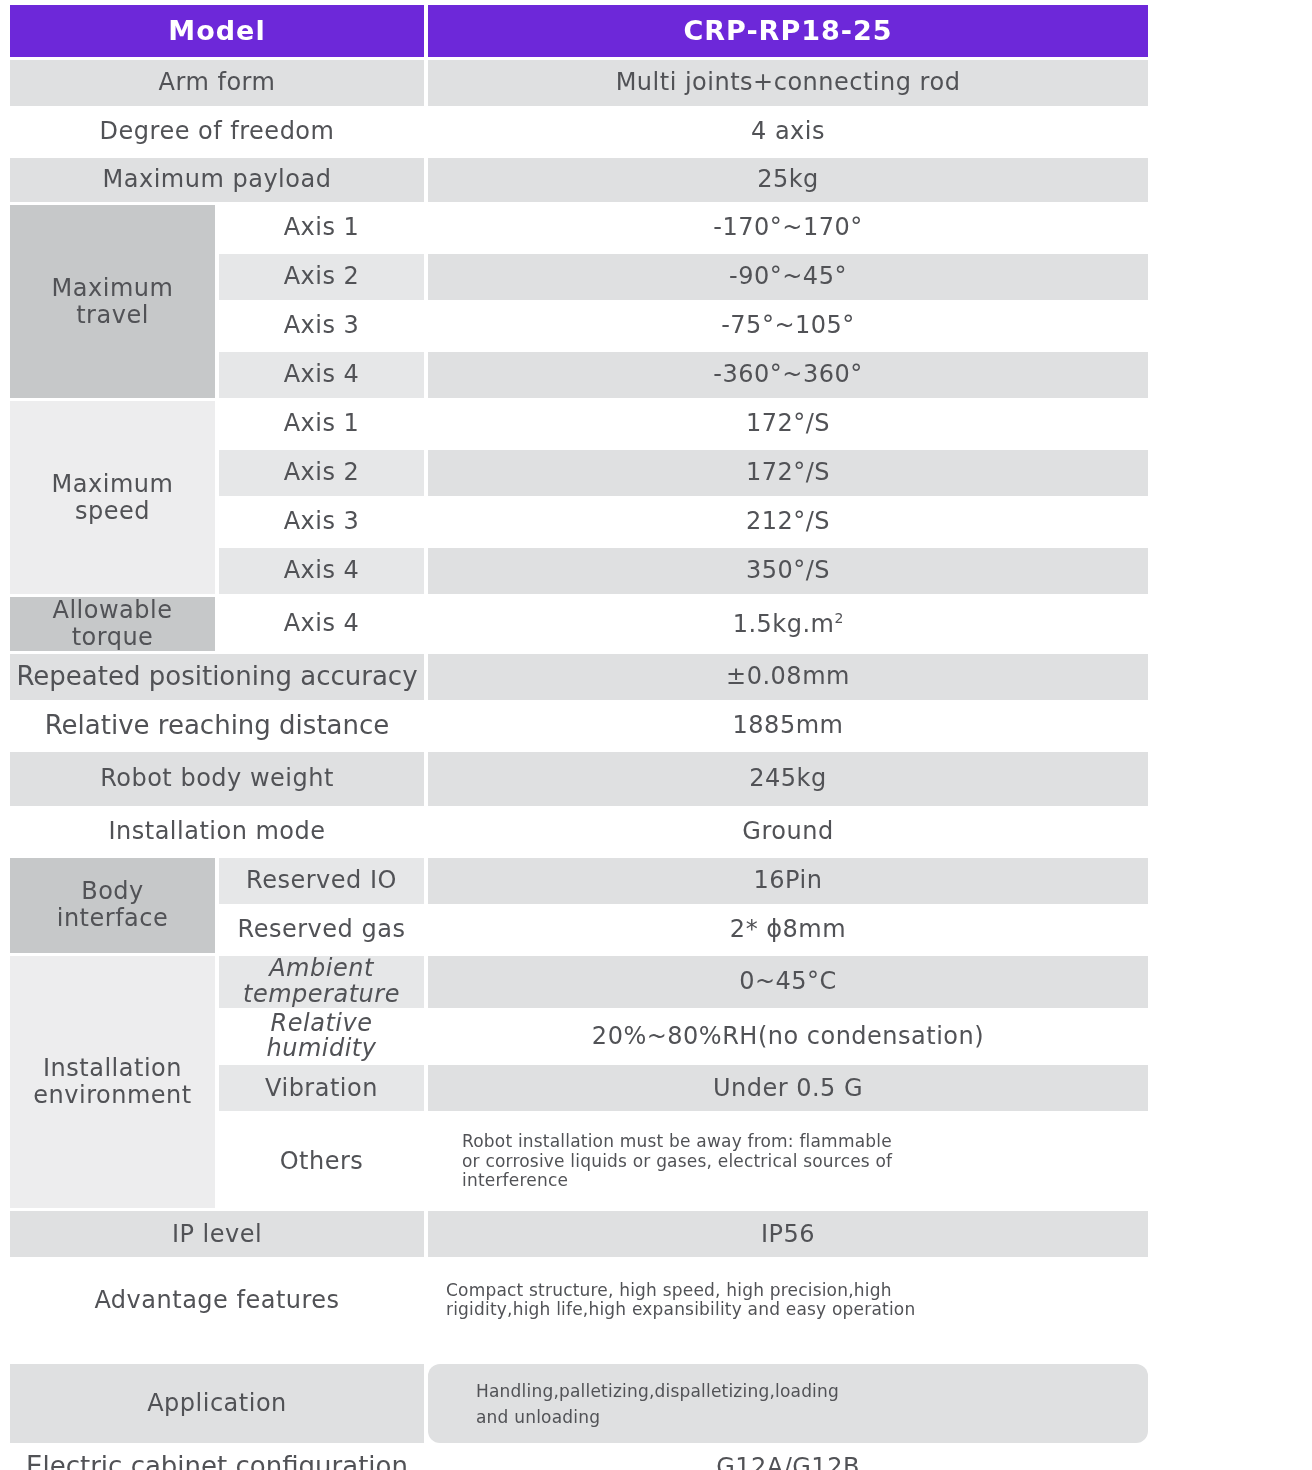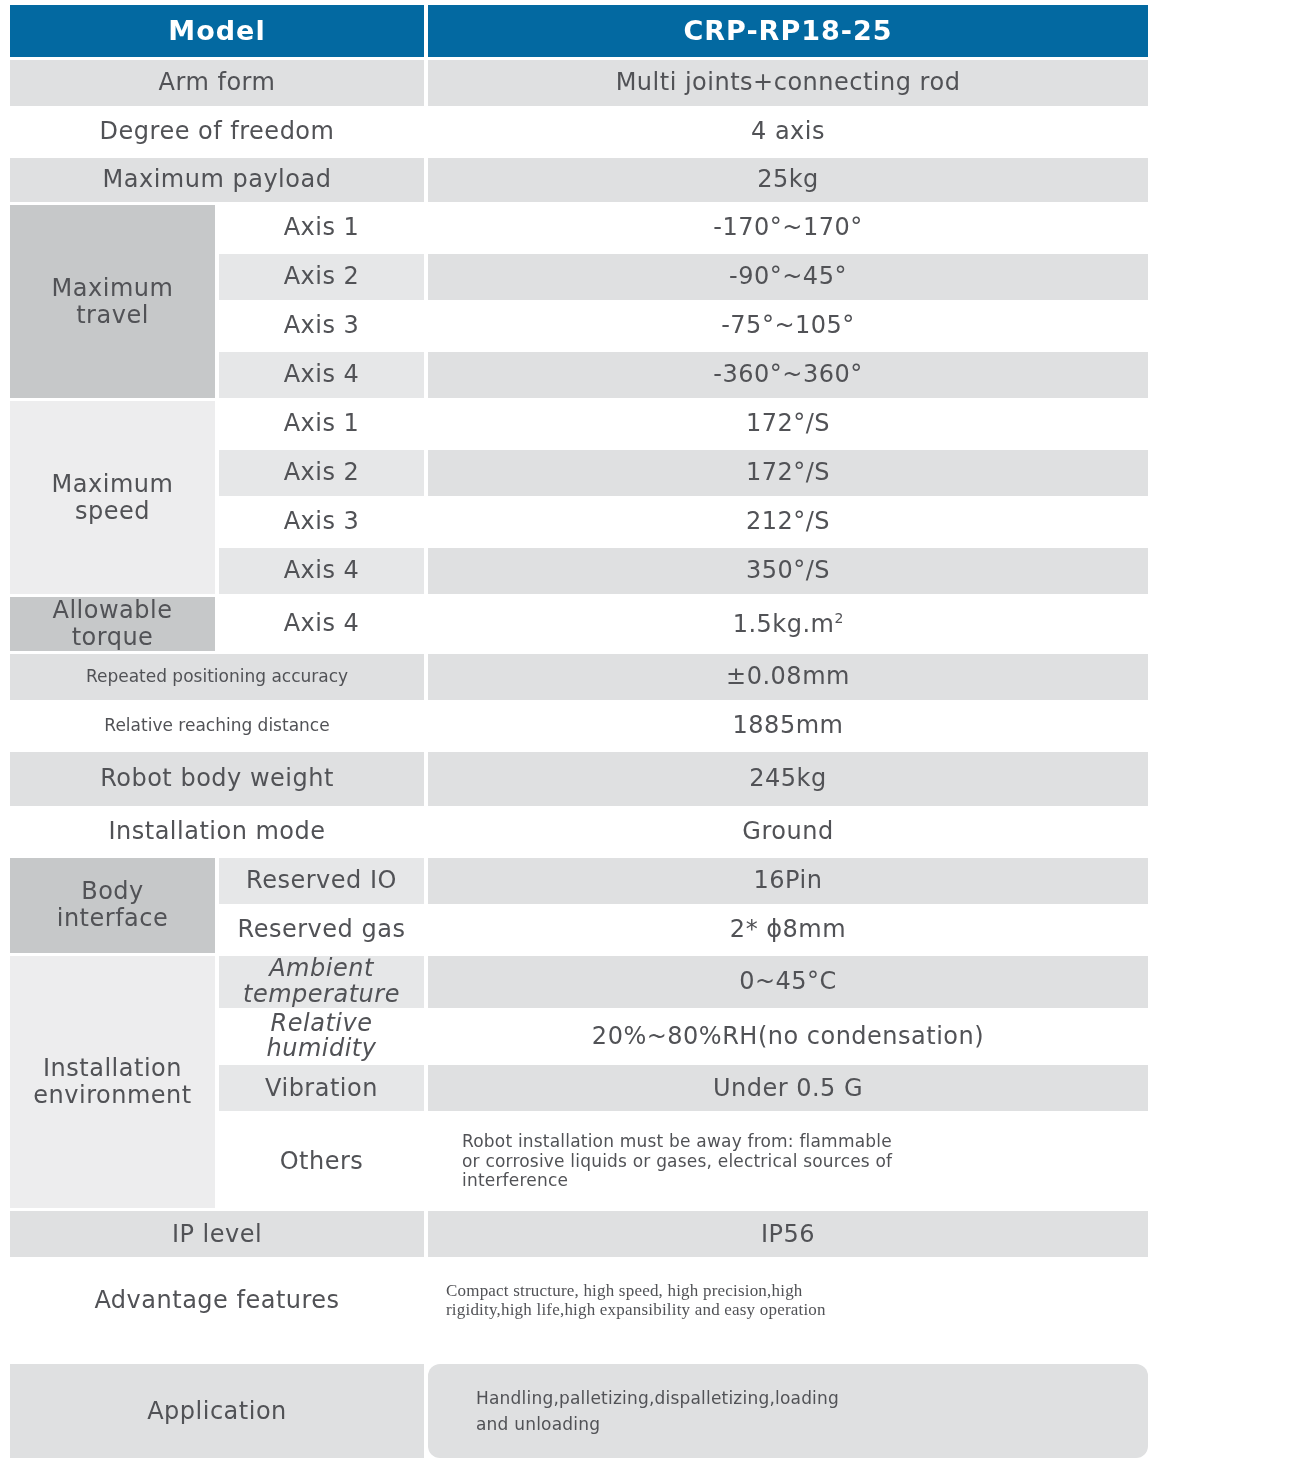--- a/index.html
+++ b/index.html
@@ -16,30 +16,30 @@
   }
   td{
     padding:0;
     text-align:center;
     vertical-align:middle;
     font-size:24px;
     letter-spacing:.5px;
     line-height:1.15;
   }
   
-  .dark{background:#0369a1;color:#ffffff;font-weight:bold;font-size:27px;letter-spacing:1px;}
+  .dark{background:#6d28d9;color:#ffffff;font-weight:bold;font-size:27px;letter-spacing:1px;}
   .g  {background:#dfe0e1;margin-top:36px;}   
   .sg {background:#e6e7e8;}   
   .mg {background:#c6c8c9;}   
   .lg {background:#ededee;}   
-  .tight{font-size:17px;letter-spacing:0;white-space:nowrap;}
+  .tight{font-size:26px;letter-spacing:0;white-space:nowrap;}
   .glabel{line-height:1.12;}
   .sub2{line-height:1.08;font-style:italic;}
   .para{text-align:left;font-size:17px;letter-spacing:.2px;line-height:1.16;}
-  .pad18{padding-left:18px;font-family:Liberation Serif, serif;}
+  .pad18{padding-left:18px;}
   .pad34{padding-left:34px;}
   .pad48{padding-left:48px;}
   .lhwide{line-height:1.55;border-radius:12px;}
   sup{font-size:14px;letter-spacing:0;}
   .spacer{background:transparent;}
 </style>
 </head>
 <body>
 
 <table class="spec">
@@ -213,21 +213,21 @@
         <div>Compact structure, high speed, high precision,high</div>
         <div>rigidity,high life,high expansibility and easy operation</div>
       </div>
     </td>
   </tr>
 
   <tr style="height:18px">
     <td colspan="3" class="spacer"></td>
   </tr>
 
-  <tr style="height:94px">
+  <tr style="height:79px">
     <td colspan="2" class="g"><span>Application</span></td>
     <td class="g para pad48 lhwide">
       <div>
         <div>Handling,palletizing,dispalletizing,loading</div>
         <div>and unloading</div>
       </div>
     </td>
   </tr>
 
   <tr style="height:42px">

